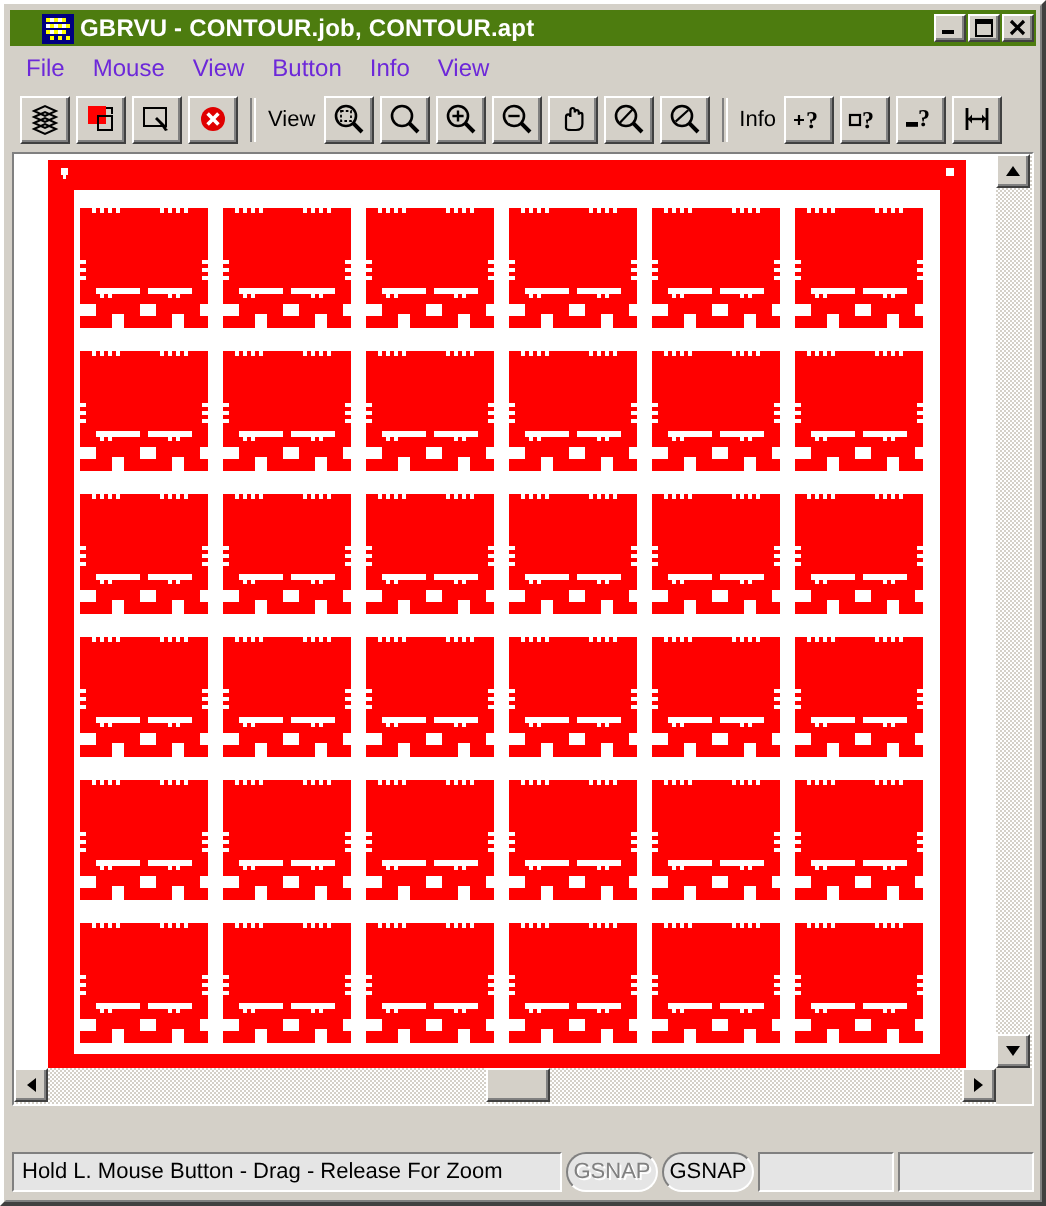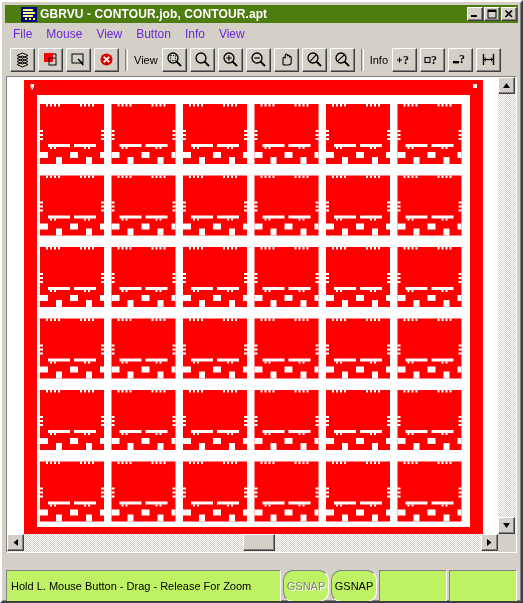--- a/index.html
+++ b/index.html
@@ -251,22 +251,22 @@
   .statusbar {
     position: absolute;
     left: 3px; right: 3px; bottom: 3px;
     height: 22px;
     display: flex;
     align-items: center;
     gap: 2px;
     box-sizing: border-box;
   }
   .status-pane {
-    height: 32px;
-    background: #bef264;
+    height: 20px;
+    background: #e5e5e5;
     border-top: 1px solid #808080;
     border-left: 1px solid #808080;
     border-right: 1px solid #ffffff;
     border-bottom: 1px solid #ffffff;
     box-sizing: border-box;
     display: flex;
     align-items: center;
     padding: 0 4px;
     font-size: 11px;
     color: #000000;

